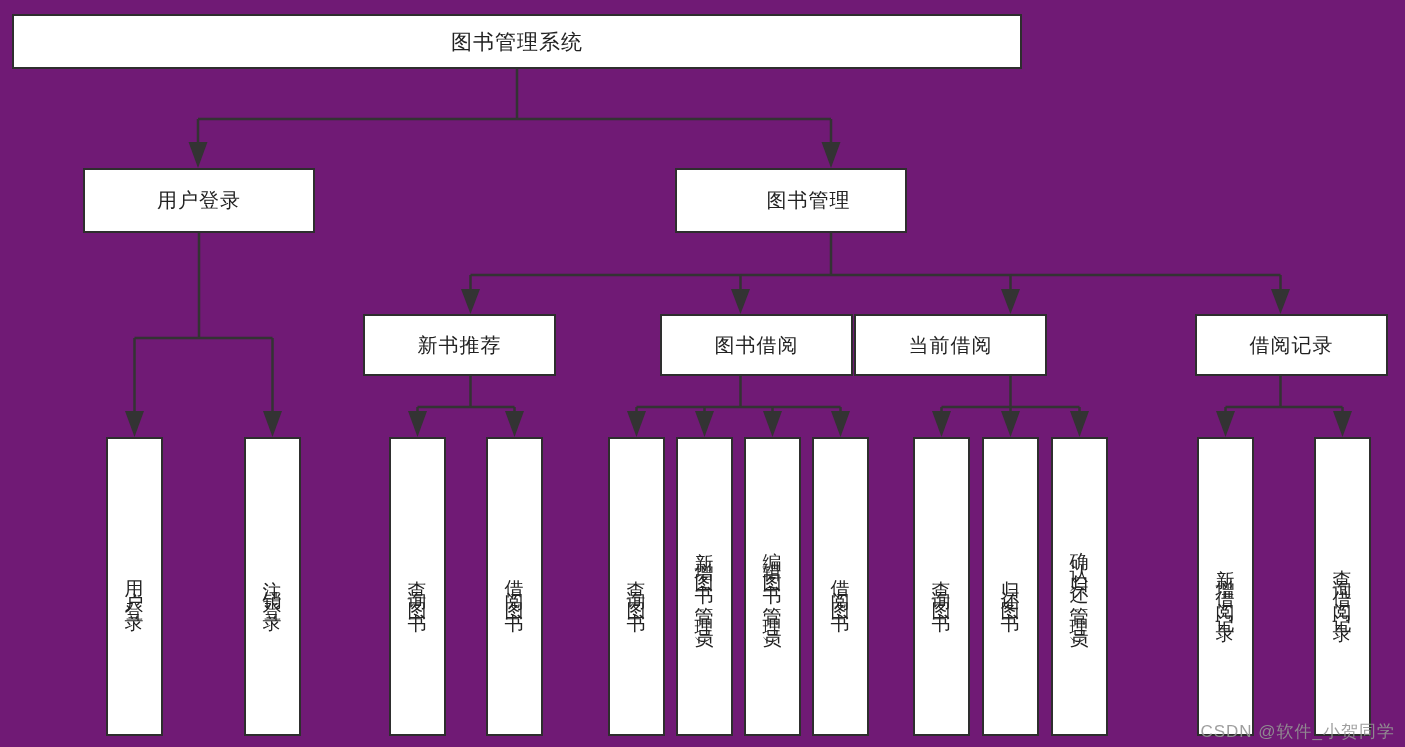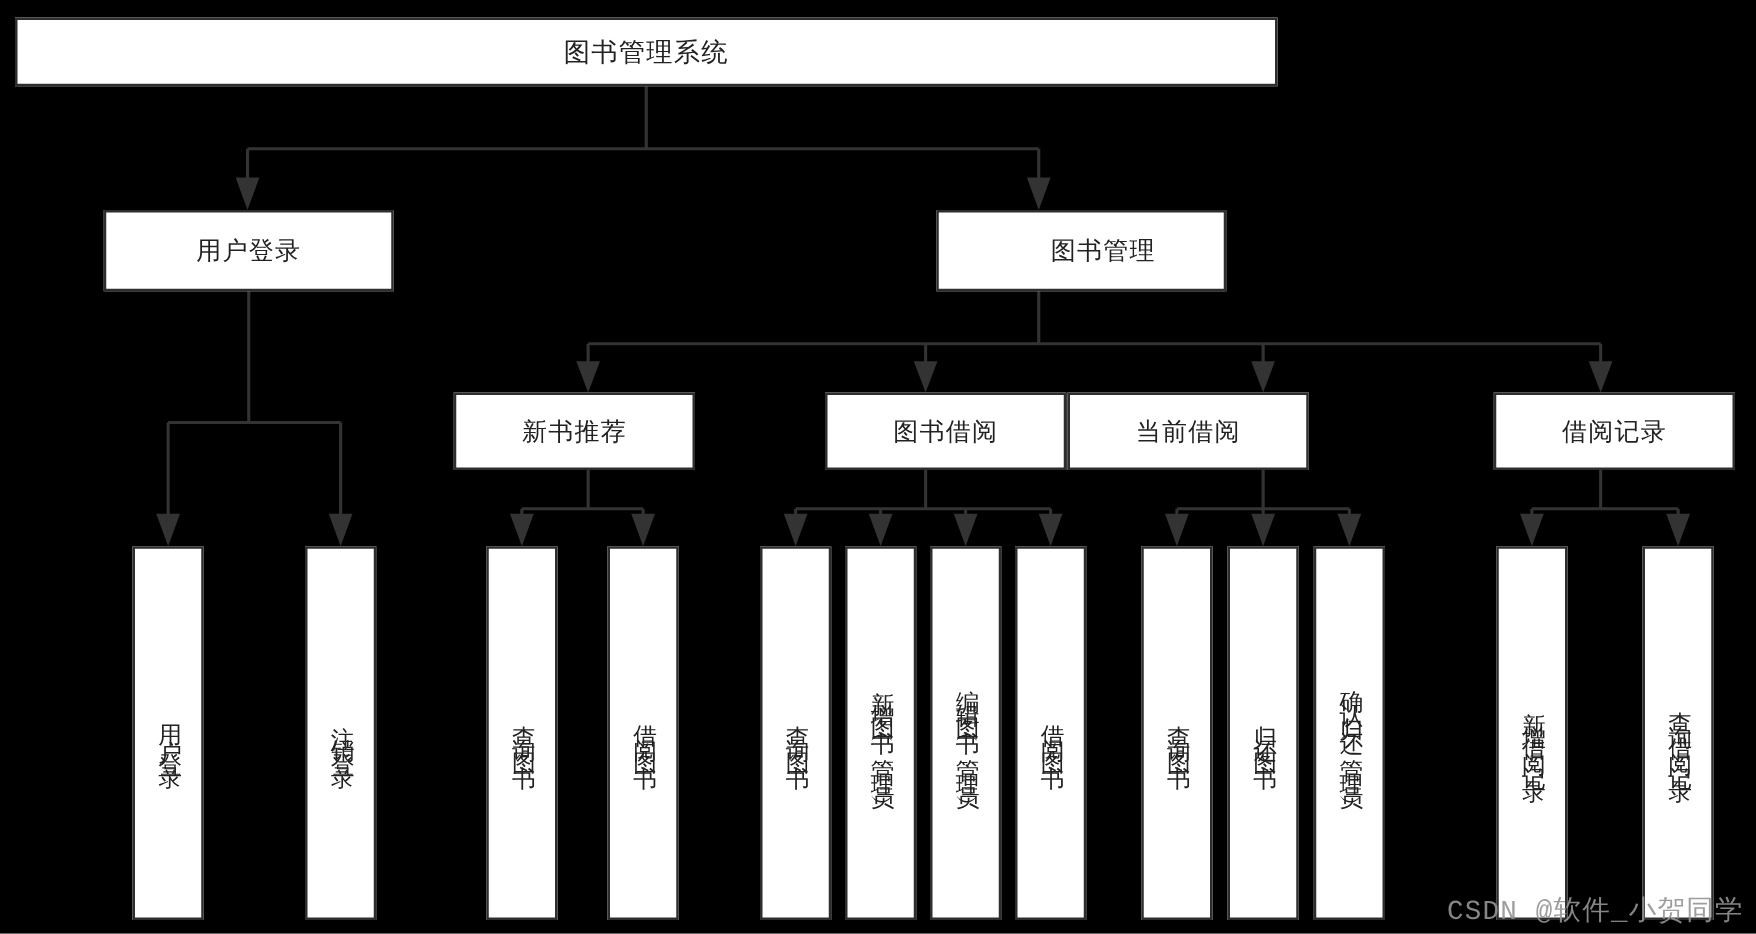--- a/index.html
+++ b/index.html
@@ -4,22 +4,22 @@
 <style>
   html, body {
     margin: 0;
     padding: 0;
     background: #ffffff;
   }
   #stage {
     position: relative;
     width: 1405px;
     height: 747px;
-    background: #000000;
-    font-family: Liberation Mono, monospace;
+    background: #701a75;
+    font-family: Liberation Sans, sans-serif;
     color: #222222;
     overflow: hidden;
   }
   #connectors {
     position: absolute;
     left: 0;
     top: 0;
     width: 1405px;
     height: 747px;
   }
@@ -59,21 +59,21 @@
     font-size: 19px;
     letter-spacing: 11px;
     line-height: 1;
     text-align: center;
   }
   .leaf span { display: block; }
   #watermark {
     position: absolute;
     right: 10px;
     bottom: 4px;
-    font-size: 22px;
+    font-size: 17px;
     letter-spacing: 1px;
     color: rgba(148, 148, 148, 0.9);
     white-space: nowrap;
   }
 </style>
 </head>
 <body>
 
 <div id="stage">
 
@@ -146,21 +146,21 @@
     </g>
   </svg>
 
   <div class="node node-root">
     <span>图书管理系统</span>
   </div>
 
   <div class="node node-h node-l2" style="left:83px;">
     <span>用户登录</span>
   </div>
-  <div class="node node-h node-l2" style="left:749px;padding-left:35px;">
+  <div class="node node-h node-l2" style="left:675px;padding-left:35px;">
     <span>图书管理</span>
   </div>
 
   <div class="node node-h node-l3" style="left:363px;">
     <span>新书推荐</span>
   </div>
   <div class="node node-h node-l3" style="left:633px;margin-left:27px;">
     <span>图书借阅</span>
   </div>
   <div class="node node-h node-l3" style="left:854px;">

